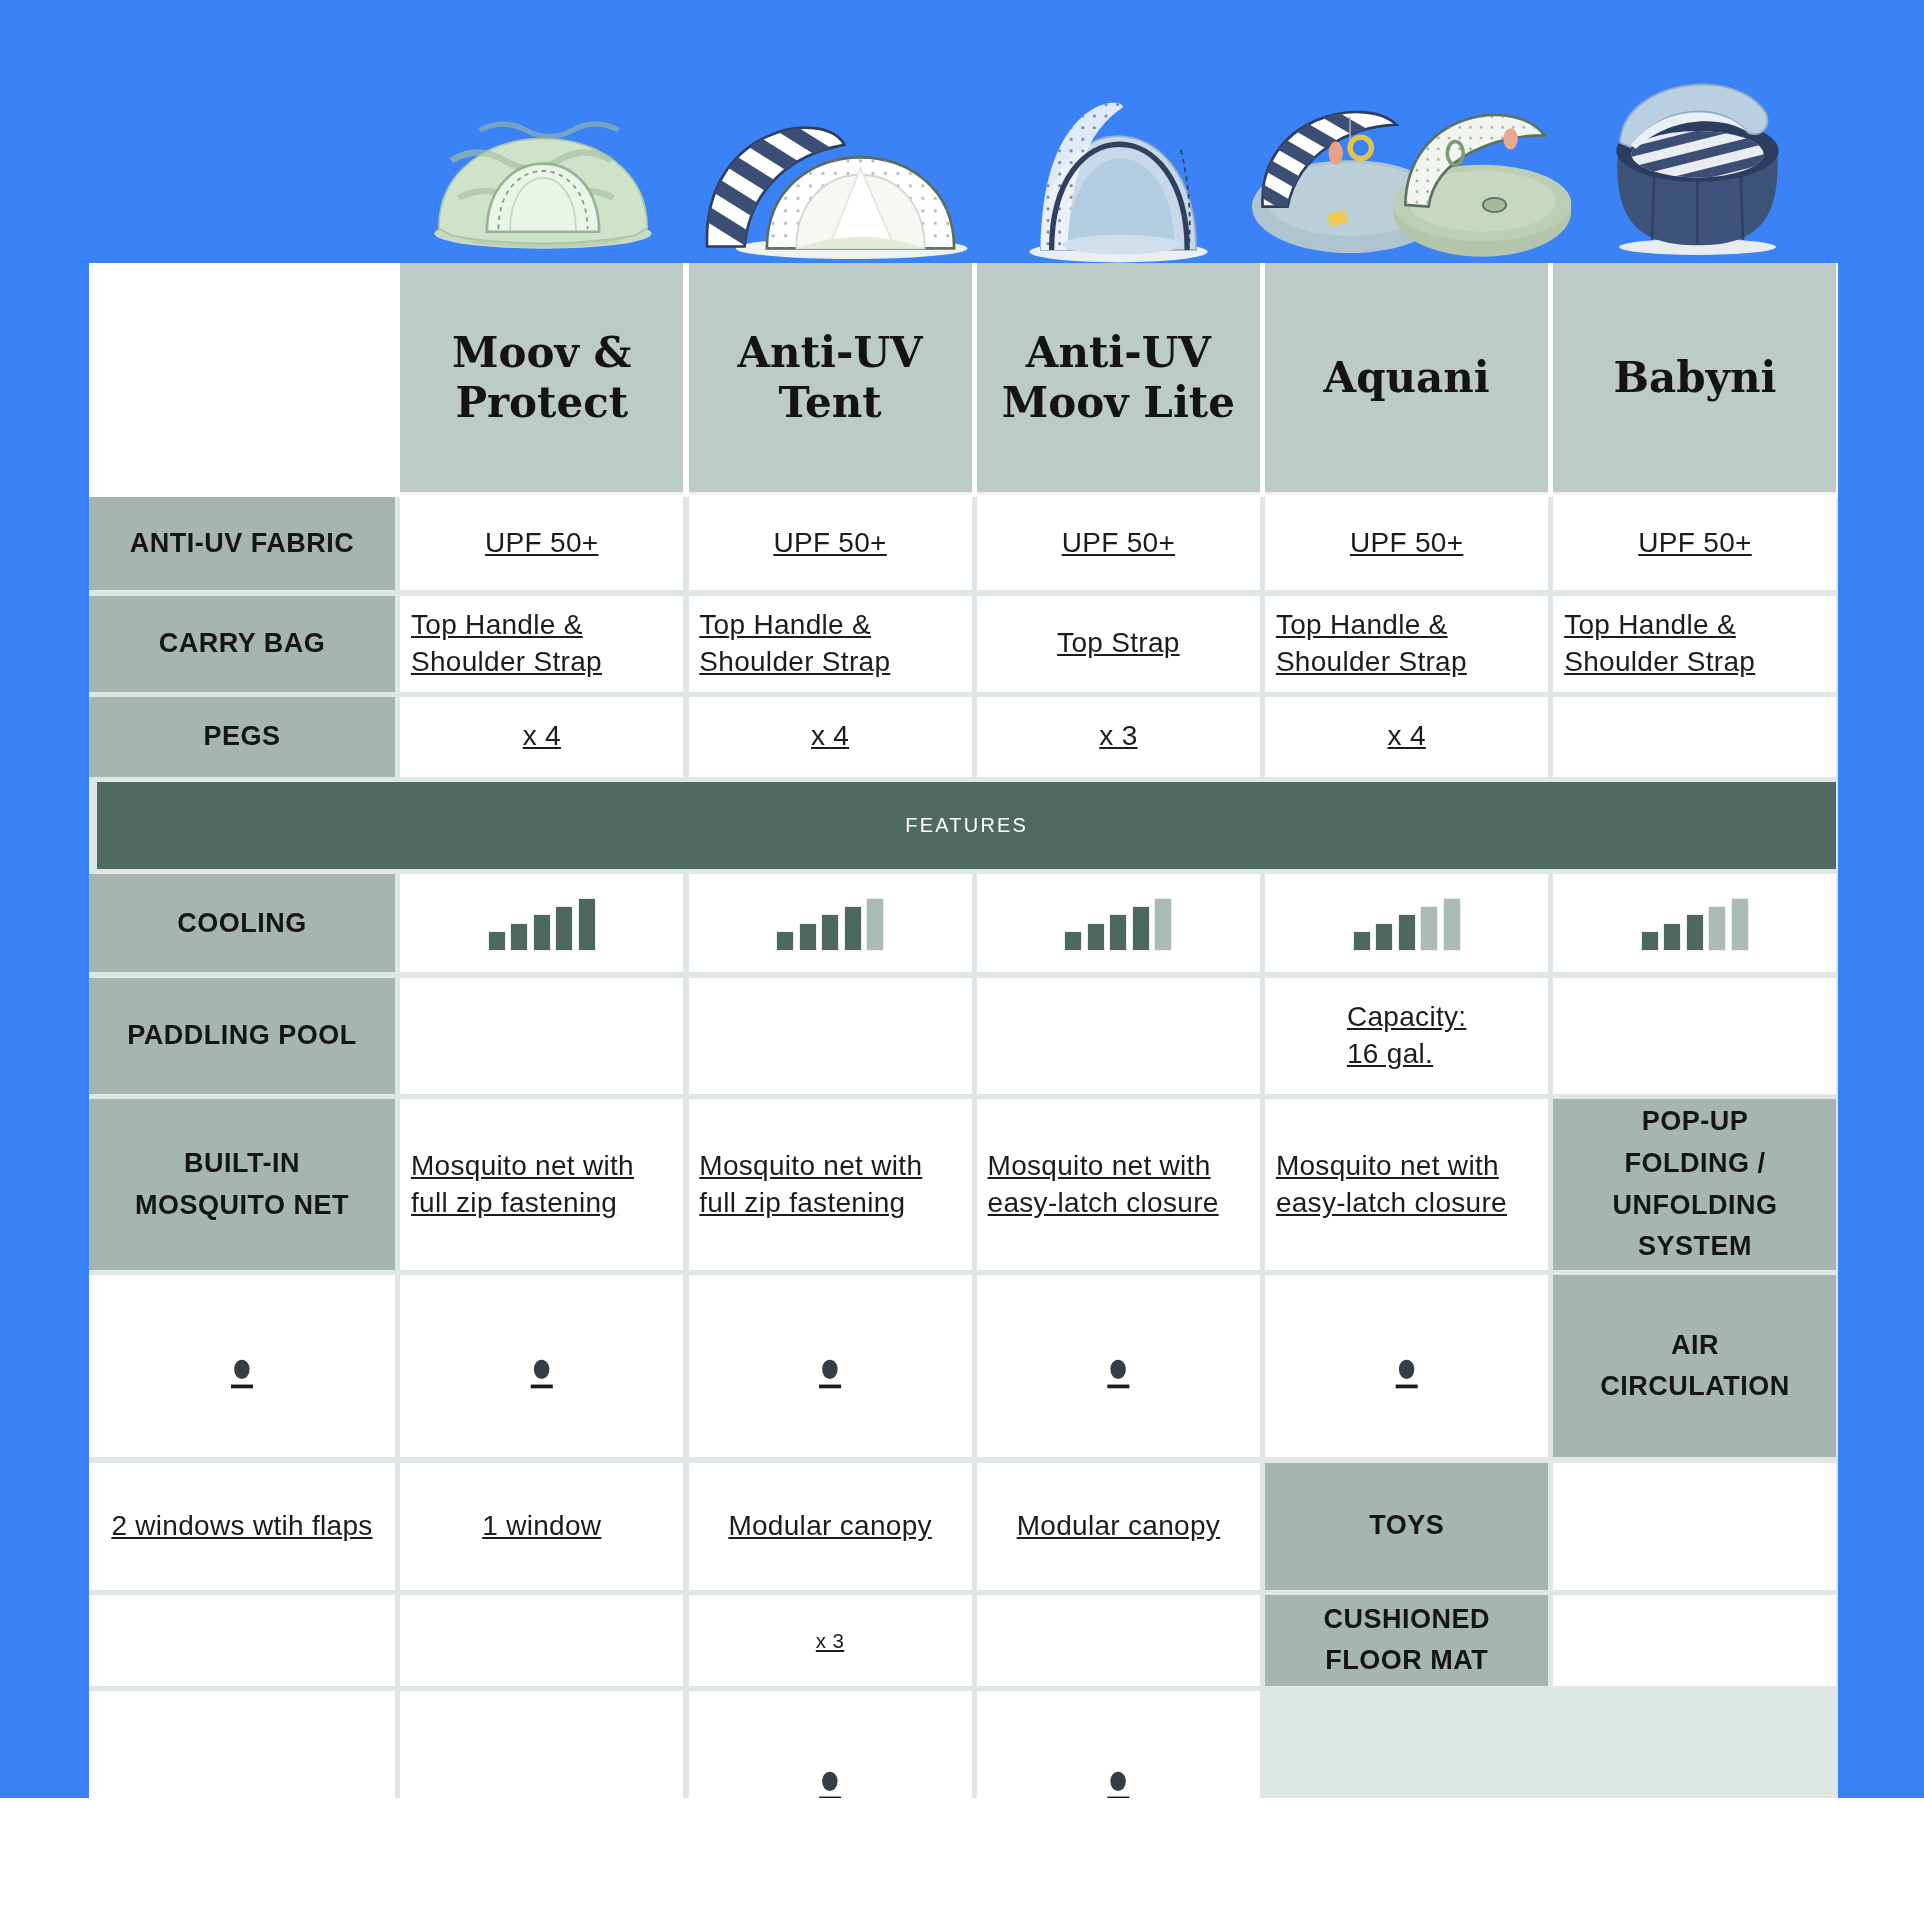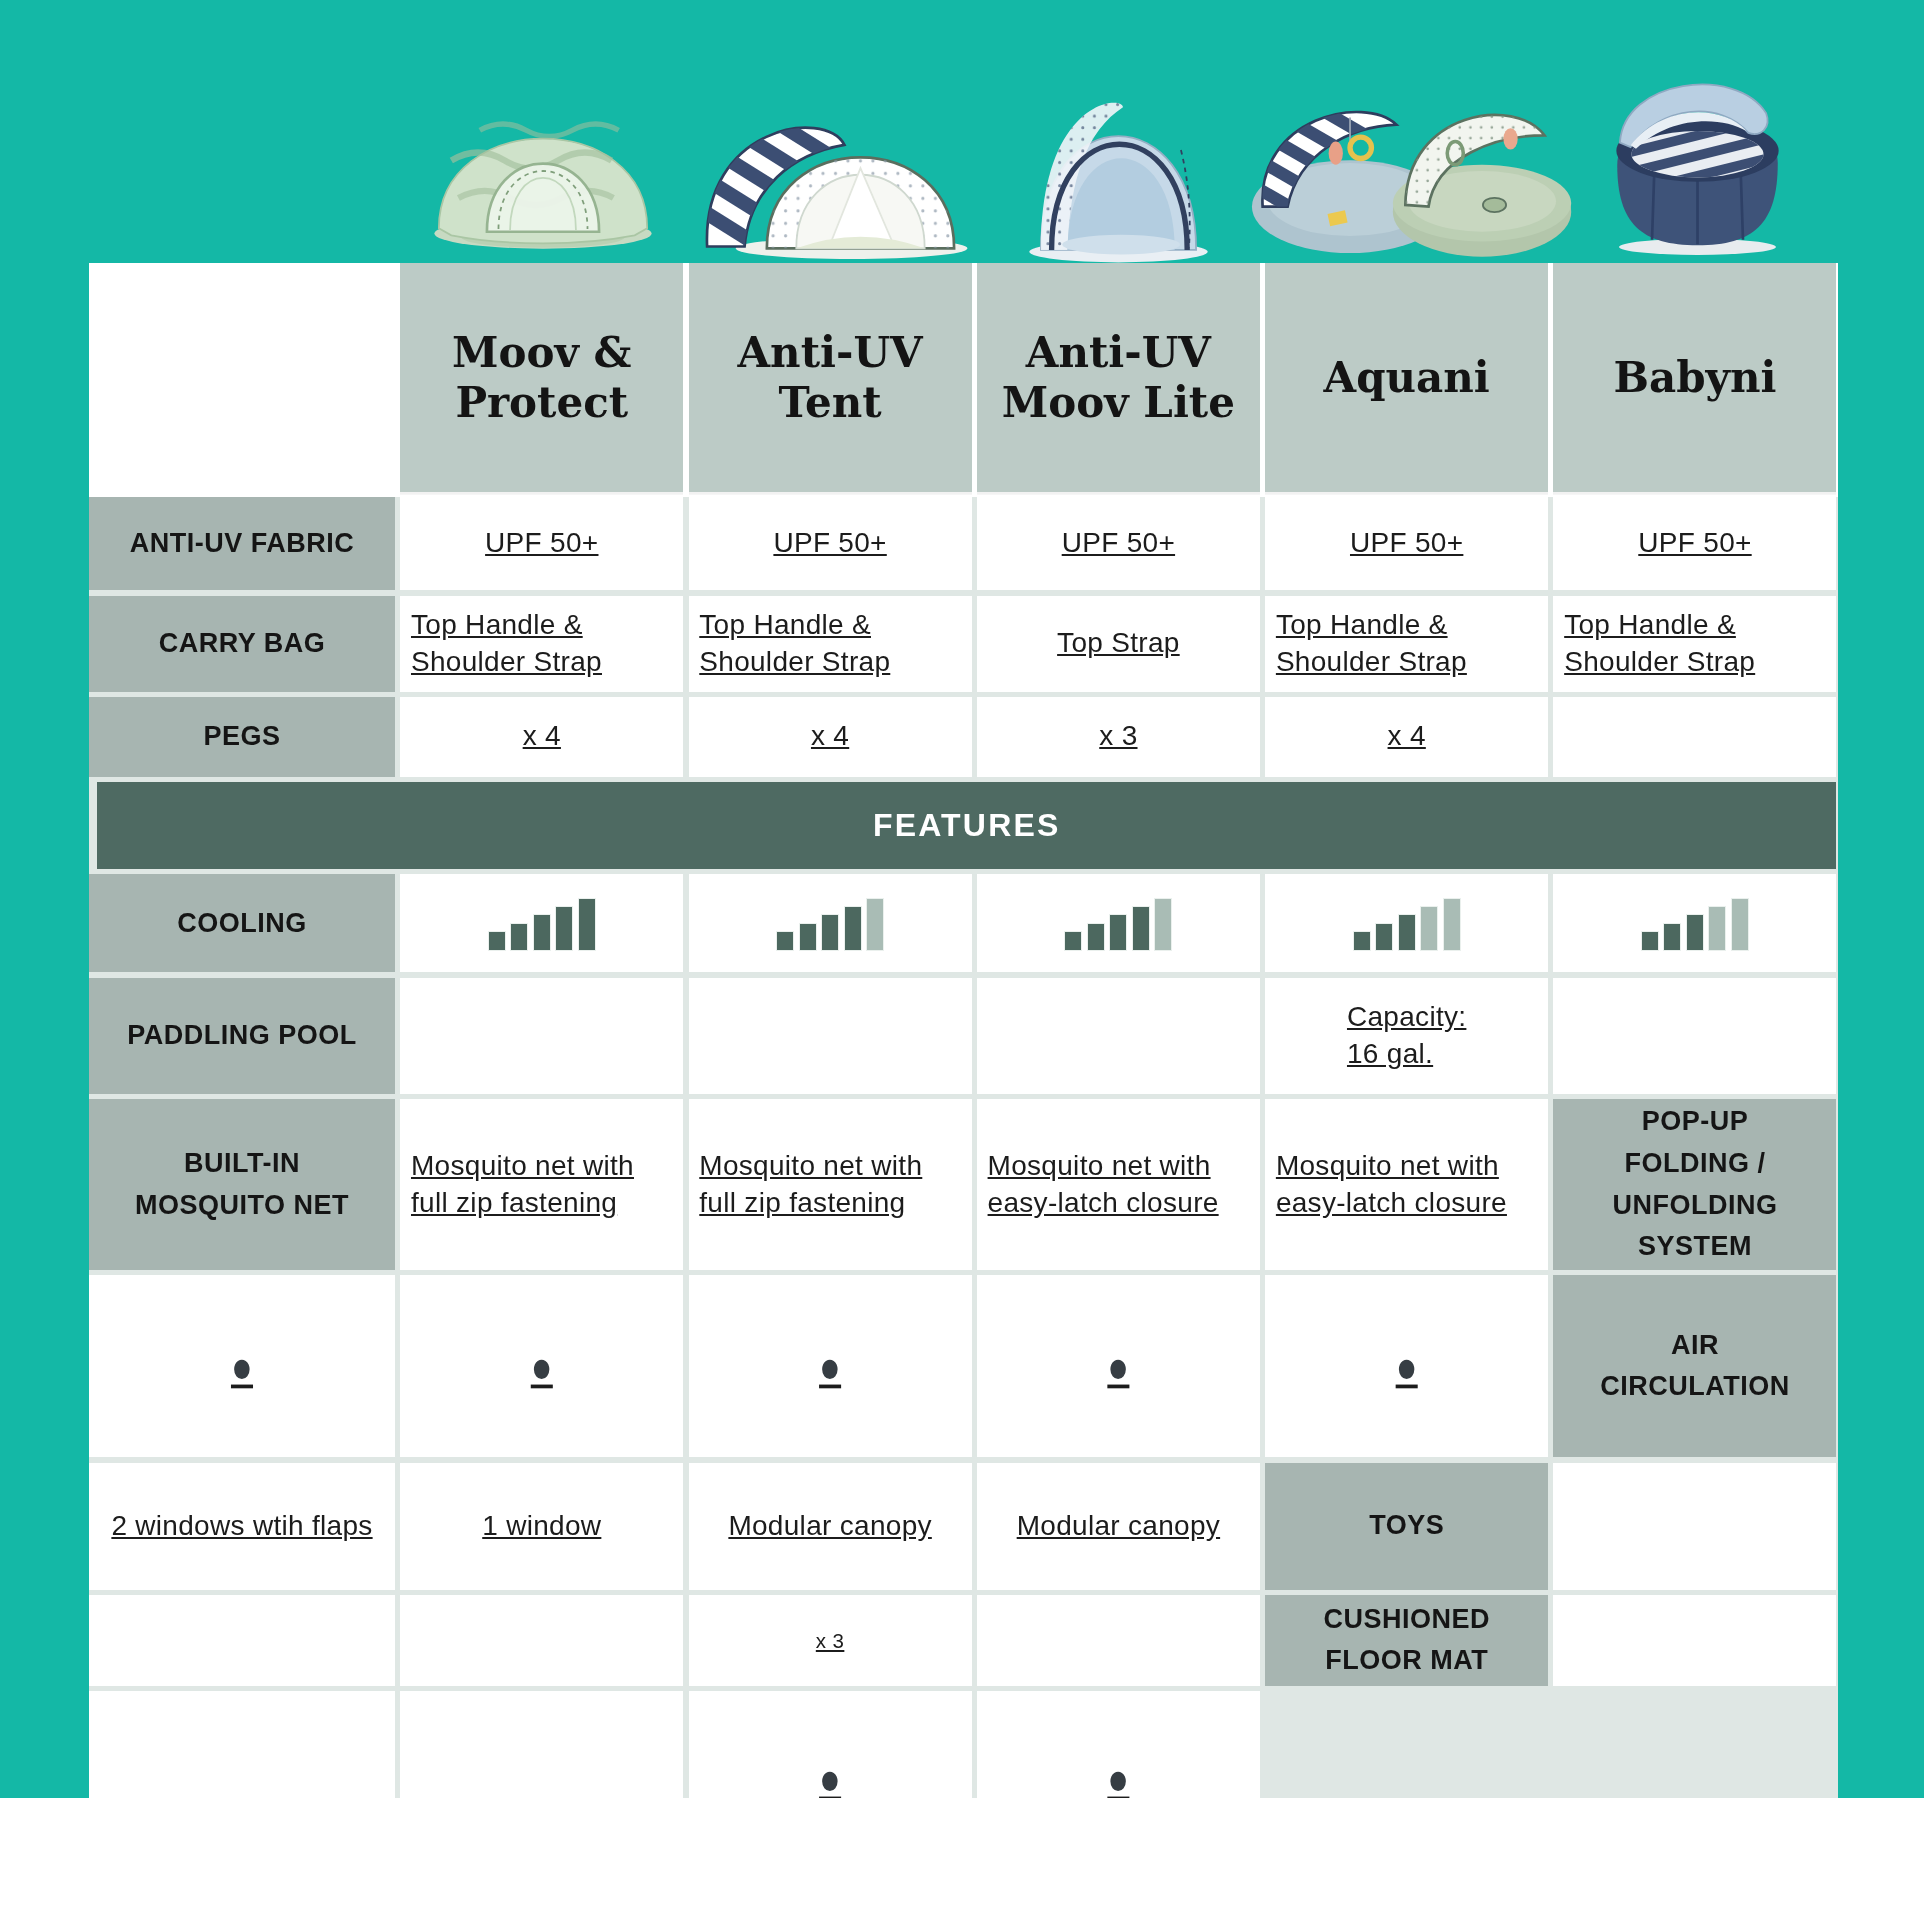--- a/index.html
+++ b/index.html
@@ -1,16 +1,16 @@
 <!DOCTYPE html>
 <html style="--header-bg: #bccbc6; --label-bg: #a7b5b1; --features-bg: #4e6a62; --features-text: #ffffff; --bar-dark: #4c685f; --bar-light: #a9bcb5; --grid-line: #dfe7e4; --bottom-rule: #5d7571;font-size:14.3px"><head>
 <meta charset="utf-8">
 <style>
   html,body{margin:0;padding:0;background:#fff;}
-  .stage{position:relative;width:1925px;height:1798px;background:#14b8a6;overflow:hidden;
+  .stage{position:relative;width:1925px;height:1798px;background:#3b82f6;overflow:hidden;
          font-family:"Liberation Sans",sans-serif;color:#1c1c1c;}
 
   
   .product{position:absolute;}
   .product svg{display:block;width:100%;height:100%;}
 
   
   .table{
     position:absolute;left:89px;top:263px;width:1749px;
     display:grid;
@@ -34,21 +34,21 @@
   }
   .body-cell{
     background:#ffffff;
     display:flex;align-items:center;justify-content:center;text-align:left;
     font-size:28px;line-height:1.32;letter-spacing:0.3px;color:#1c1c1c;
     padding:0 10.7px;white-space:pre-line;text-decoration:underline;
   }
   .features-bar{
     grid-column:1 / -1;background:var(--features-bg,#4e6a62);
     display:flex;align-items:center;justify-content:center;
-    color:var(--features-text,#ffffff);font-weight:700;font-size:32px;letter-spacing:2.2px;margin-left:8px;
+    color:var(--features-text,#ffffff);font-weight:400;font-size:20px;letter-spacing:2.2px;margin-left:8px;
   }
   .row-popup .dot, .row-floormat .dot{
     display:inline-block;font-size:36px;color:#363d43;transform:scaleY(1.25);
   }
   .row-toys{font-size:20.5px;letter-spacing:0.4px;}
 
   
   .bars{display:flex;align-items:flex-end;gap:4.5px;height:55px;}
   .bar{width:18px;border:1.8px solid #eaf0ed;box-sizing:border-box;}
   .bar-dark{background:var(--bar-dark,#4c685f);}

